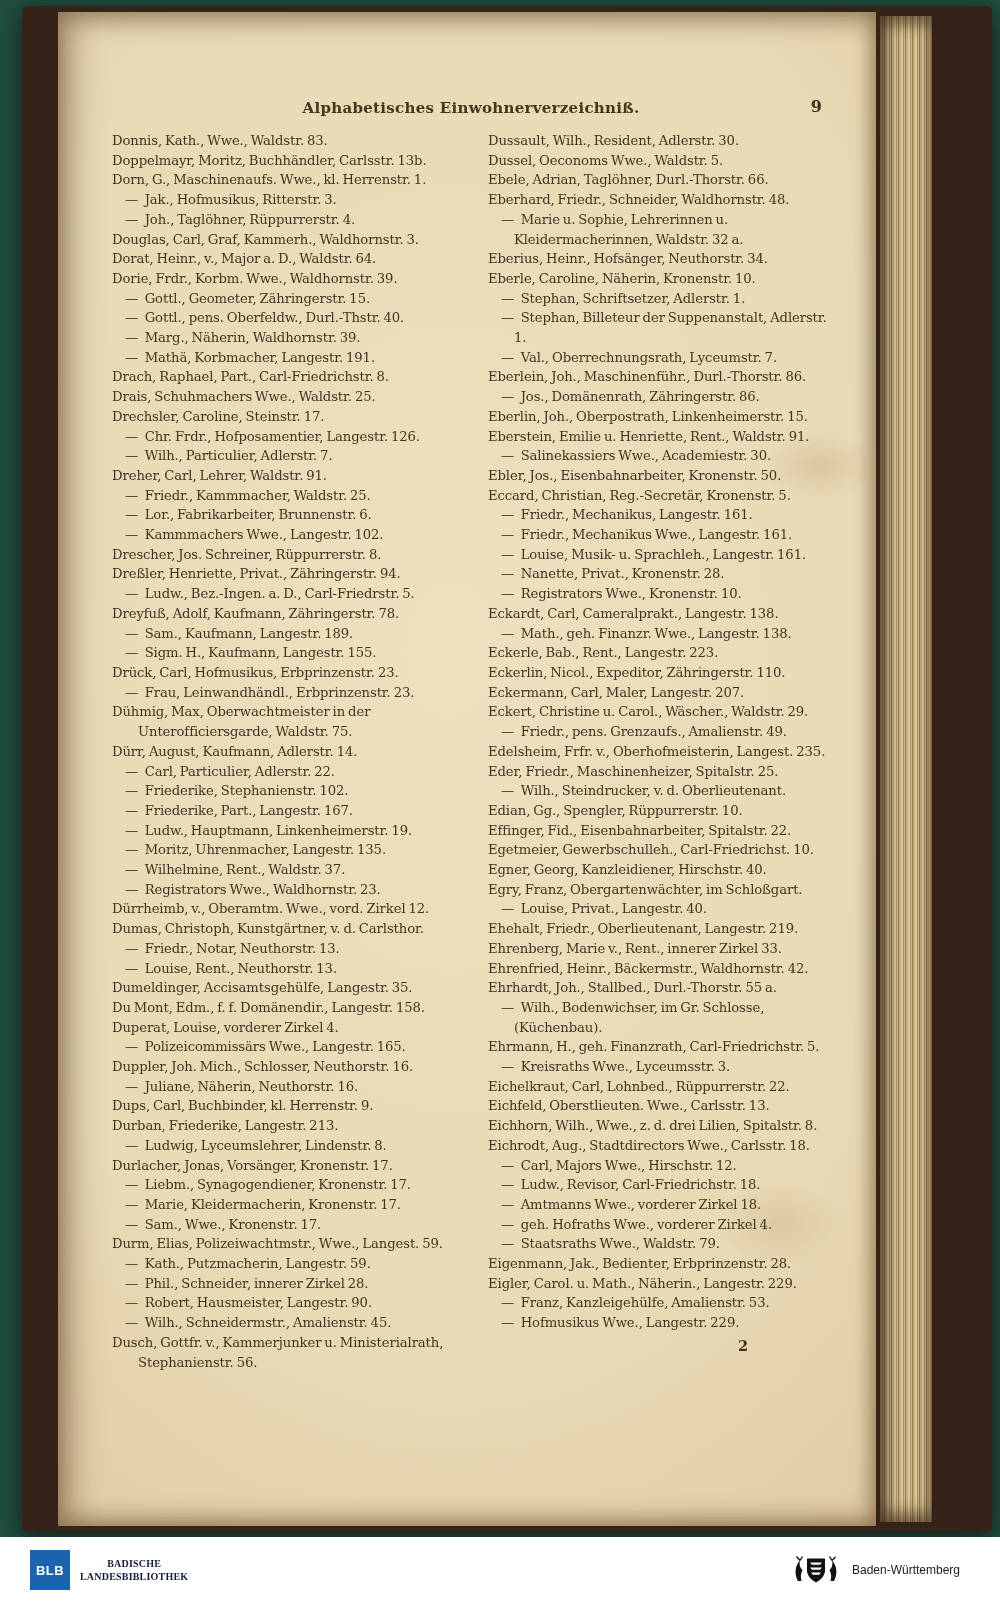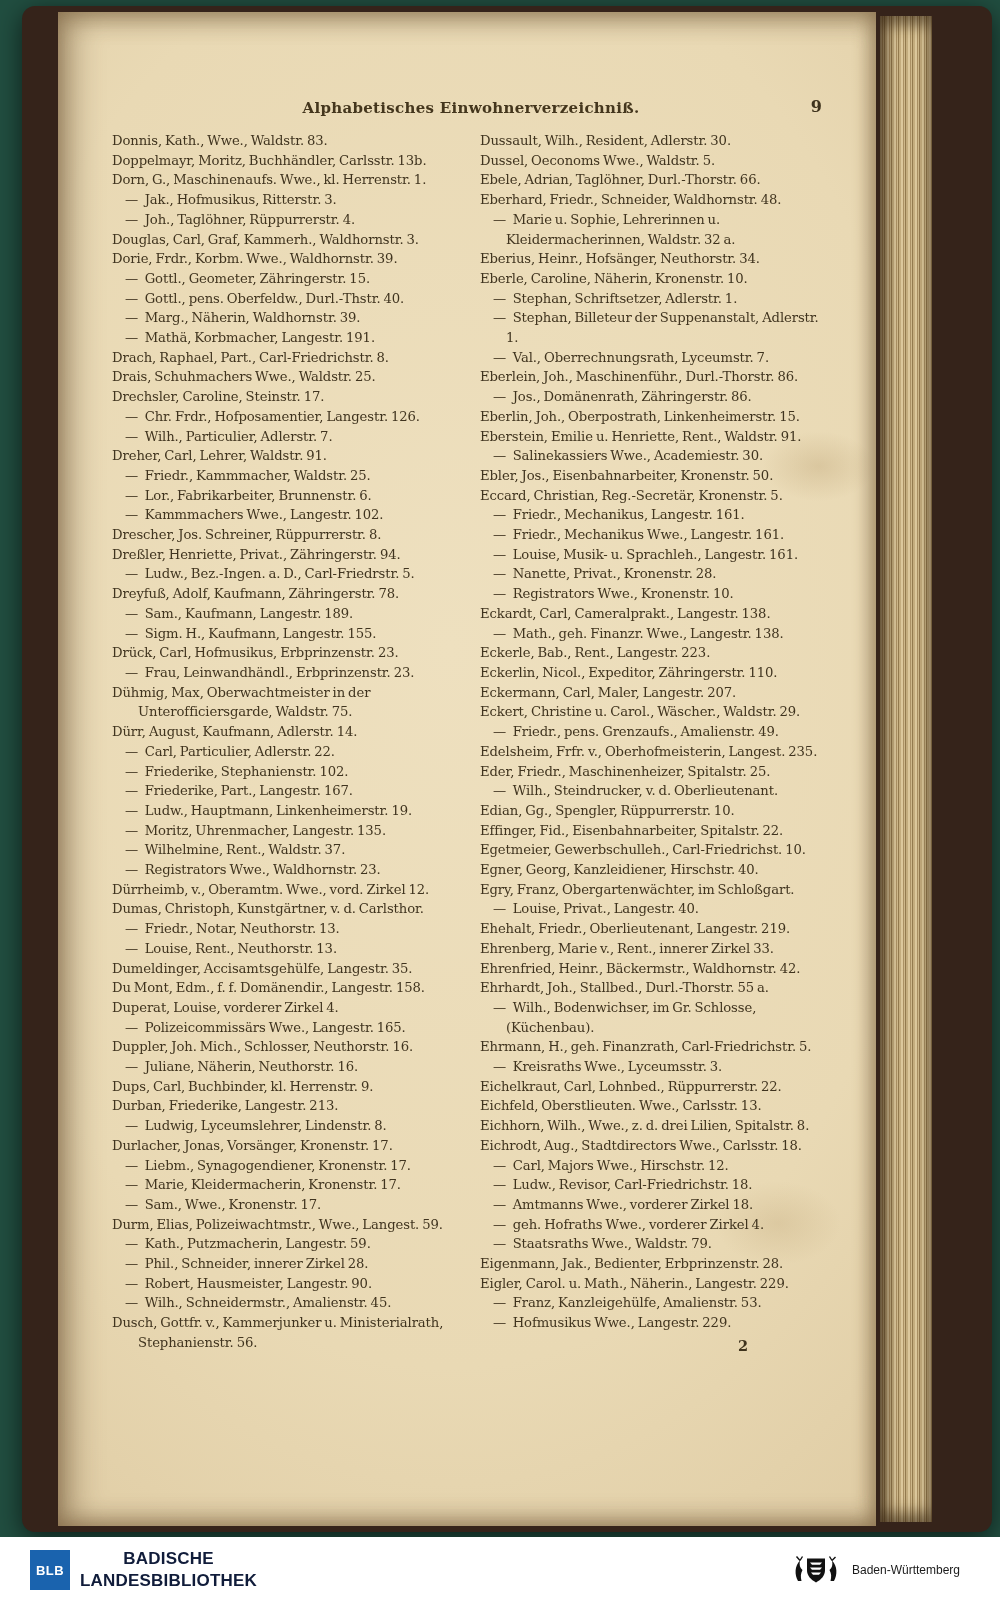--- a/index.html
+++ b/index.html
@@ -1,21 +1,21 @@
 <!DOCTYPE html>
 <html><head>
 <meta charset="utf-8">
 <style>
   * { margin:0; padding:0; box-sizing:border-box; }
   html, body { width:1000px; height:1603px; overflow:hidden; }
   body { position:relative; background:#214e40; font-family:"DejaVu Serif", serif; }
 
   
   .book {
-    position:absolute; left:22px; top:6px; width:970px; height:1526px; border-radius:13px;
+    position:absolute; left:22px; top:6px; width:970px; height:1526px; border-radius:5px;
     background:
       radial-gradient(150px 90px at 5% 10%, rgba(158,118,66,.75), transparent 65%),
       radial-gradient(120px 140px at 2% 55%, rgba(140,100,52,.6), transparent 70%),
       radial-gradient(160px 110px at 98% 22%, rgba(160,120,70,.7), transparent 65%),
       radial-gradient(130px 160px at 99% 72%, rgba(150,108,60,.65), transparent 70%),
       repeating-radial-gradient(circle at 0% 30%, rgba(30,18,8,.55) 0 7px, rgba(120,86,46,.35) 7px 13px, rgba(15,9,4,.6) 13px 22px),
       repeating-radial-gradient(circle at 100% 60%, rgba(25,15,7,.55) 0 8px, rgba(130,92,50,.35) 8px 15px, rgba(12,7,3,.6) 15px 24px),
       #35231 2;
     background-color:#35231a;
     box-shadow:0 6px 26px rgba(0,0,0,.6);
@@ -38,21 +38,21 @@
       linear-gradient(90deg, rgba(60,40,20,.4), transparent 35%),
       repeating-linear-gradient(90deg, #dcc89c 0 2px, #ab9164 2px 3px, #cfb98b 3px 4px, #937a4e 4px 5px, #c4ad7e 5px 7px);
     box-shadow: inset 0 10px 14px rgba(50,33,15,.55), inset 0 -10px 14px rgba(50,33,15,.55);
   }
 
   
   .page-header { position:relative; margin:86px 46px 0 54px; text-align:center; }
   .running-title { font-size:15px; font-weight:700; letter-spacing:.3px; color:#44361d; }
   .page-number { position:absolute; right:8px; top:-1px; font-size:16px; font-weight:700; color:#3e321c; }
 
-  .columns { display:flex; gap:16px; margin:14px 44px 0 54px; }
+  .columns { display:flex; gap:24px; margin:14px 44px 0 54px; }
   .colwrap { min-width:0; }
   .colwrap.left { width:352px; flex:none; }
   .colwrap.right { flex:1; }
   .entry {
     font-size:13.2px; line-height:19.7px; color:#40341f;
     letter-spacing:-.1px; word-spacing:-1.1px;
     padding-left:26px; text-indent:-26px;
   }
   .sheet-sig { margin-top:4px; font-size:14.5px; font-weight:700; color:#3e321c; text-align:right; padding-right:84px; }
 
@@ -61,21 +61,21 @@
     position:absolute; left:0; bottom:0; width:1000px; height:66px; background:#ffffff;
     display:flex; align-items:center; justify-content:space-between;
     padding:0 40px 0 30px; font-family:"Liberation Sans", sans-serif;text-align:center;
   }
   .blb-group { display:flex; align-items:center; }
   .blb-logo {
     width:40px; height:40px; background:#1a63ae; color:#ffffff;
     display:flex; align-items:center; justify-content:center;
     font-weight:700; font-size:13px; letter-spacing:.5px;
   }
-  .blb-name { display:flex; flex-direction:column; margin-left:10px; font-weight:700; font-size:17px; line-height:1.3; color:#101c3a; letter-spacing:.2px; }
+  .blb-name { display:flex; flex-direction:column; margin-left:10px; font-weight:700; font-size:10px; line-height:1.3; color:#101c3a; letter-spacing:.2px;font-family:Liberation Serif, serif; }
   .bw-group { display:flex; align-items:center; gap:10px; }
   .bw-label { font-size:12px; color:#1a1a1a; }
 </style>
 </head>
 <body>
 
 <div class="book">
   <div class="page">
 
     <div class="page-header">
@@ -85,20 +85,21 @@
 
     <div class="columns">
       <div class="colwrap left">
         <div class="col">
             <div class="entry">Donnis, Kath., Wwe., Waldstr. 83.</div>
             <div class="entry">Doppelmayr, Moritz, Buchhändler, Carlsstr. 13b.</div>
             <div class="entry">Dorn, G., Maschinenaufs. Wwe., kl. Herrenstr. 1.</div>
             <div class="entry"> — Jak., Hofmusikus, Ritterstr. 3.</div>
             <div class="entry"> — Joh., Taglöhner, Rüppurrerstr. 4.</div>
             <div class="entry">Douglas, Carl, Graf, Kammerh., Waldhornstr. 3.</div>
+            <div class="entry">Dorat, Heinr., v., Major a. D., Waldstr. 64.</div>
             <div class="entry">Dorie, Frdr., Korbm. Wwe., Waldhornstr. 39.</div>
             <div class="entry"> — Gottl., Geometer, Zähringerstr. 15.</div>
             <div class="entry"> — Gottl., pens. Oberfeldw., Durl.-Thstr. 40.</div>
             <div class="entry"> — Marg., Näherin, Waldhornstr. 39.</div>
             <div class="entry"> — Mathä, Korbmacher, Langestr. 191.</div>
             <div class="entry">Drach, Raphael, Part., Carl-Friedrichstr. 8.</div>
             <div class="entry">Drais, Schuhmachers Wwe., Waldstr. 25.</div>
             <div class="entry">Drechsler, Caroline, Steinstr. 17.</div>
             <div class="entry"> — Chr. Frdr., Hofposamentier, Langestr. 126.</div>
             <div class="entry"> — Wilh., Particulier, Adlerstr. 7.</div>

